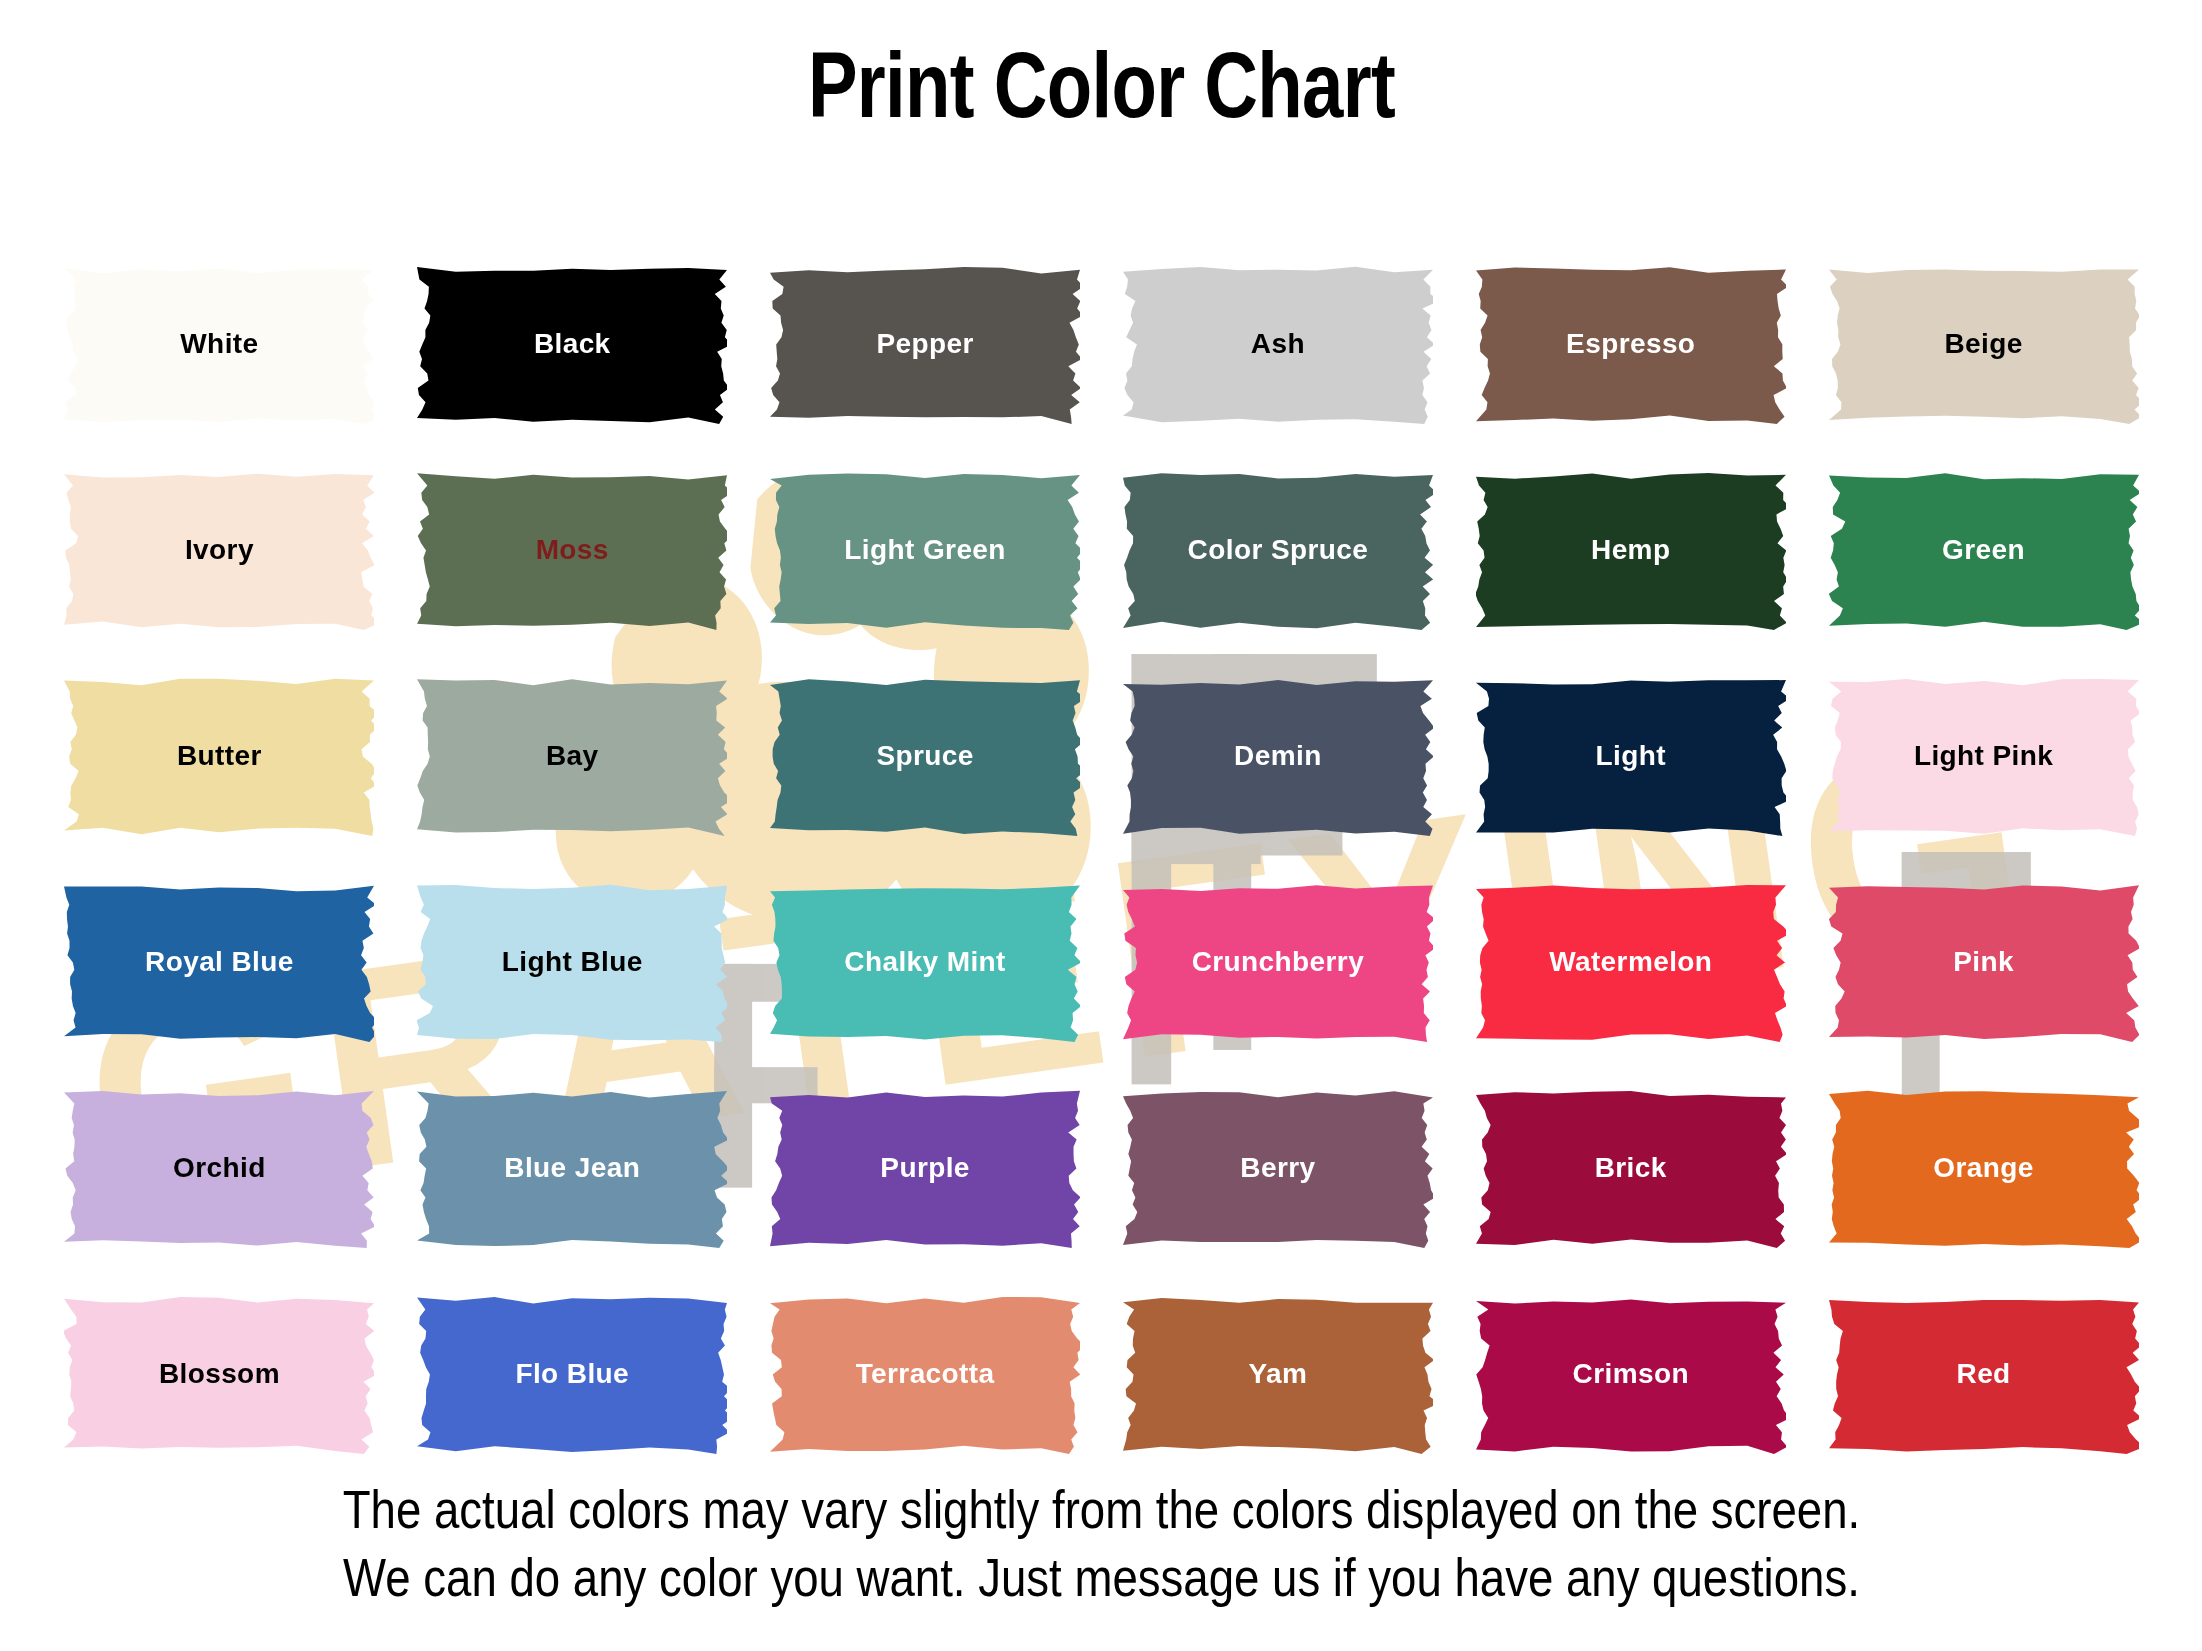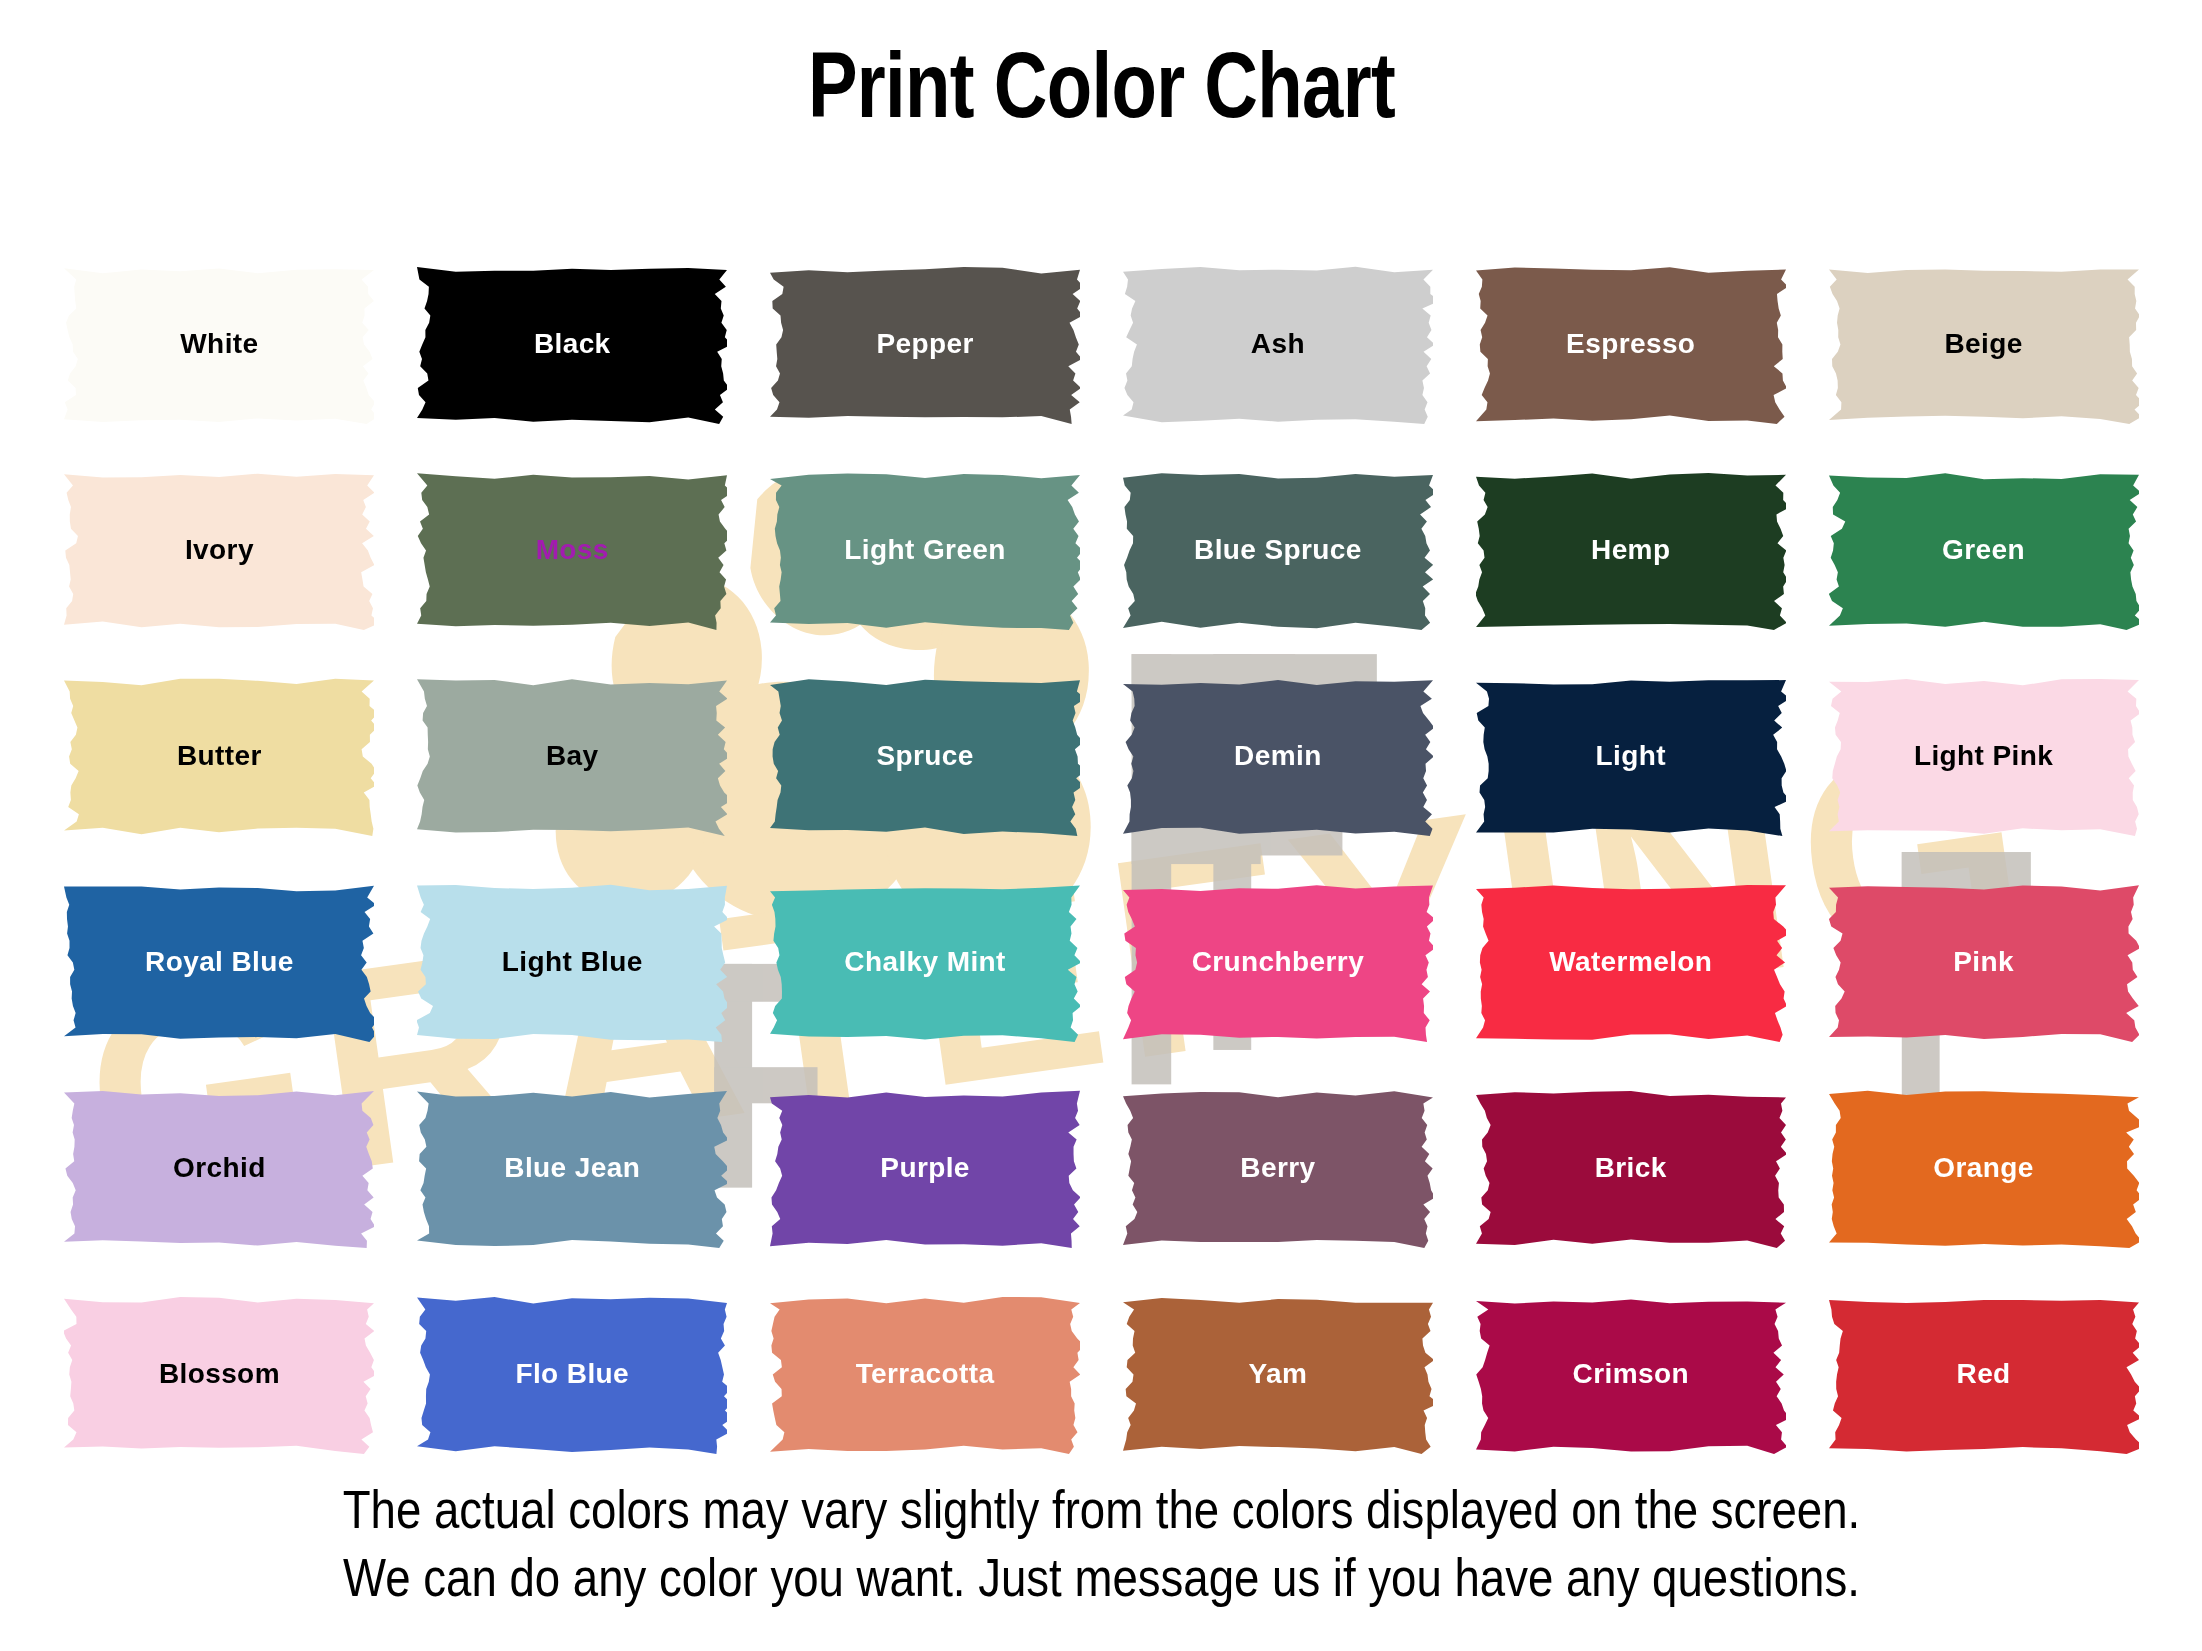--- a/index.html
+++ b/index.html
@@ -220,41 +220,41 @@
           <span class="label" style="color: rgb(0, 0, 0);">Ivory</span>
         </div>
       </div>
       <div class="cell">
         <div class="swatch">
           <div class="paint">
             <svg viewBox="0 0 360 185" preserveAspectRatio="none">
               <path d="M0.0,2.5 L45.0,6.0 L90.0,9.1 L135.0,4.3 L180.0,7.6 L225.0,7.3 L270.0,5.7 L315.0,10.0 L360.0,4.9 L357.5,16.8 L366.1,25.2 L353.1,33.6 L357.3,42.0 L350.2,50.5 L351.8,58.9 L358.0,67.3 L365.5,75.7 L356.9,84.1 L359.3,92.5 L349.8,100.9 L356.0,109.3 L351.3,117.7 L358.9,126.1 L356.6,134.5 L359.3,143.0 L352.3,151.4 L352.7,159.8 L346.2,168.2 L347.9,176.6 L347.7,185.0 L315.0,176.2 L270.0,180.3 L225.0,176.6 L180.0,178.9 L135.0,180.0 L90.0,179.2 L45.0,180.5 L0.0,177.6 L4.9,168.2 L3.7,159.8 L10.8,151.4 L11.1,143.0 L14.8,134.5 L12.7,126.1 L10.3,117.7 L8.9,109.3 L7.5,100.9 L10.5,92.5 L4.7,84.1 L0.9,75.7 L6.8,67.3 L3.5,58.9 L14.1,50.5 L12.0,42.0 L6.0,33.6 L5.0,25.2 L12.0,16.8 Z" fill="#5D6F53"></path>
             </svg>
           </div>
-          <span class="label" style="color: #a21caf; text-align: right;">Moss</span>
+          <span class="label" style="color: #7f1d1d; text-align: right;">Moss</span>
         </div>
       </div>
       <div class="cell">
         <div class="swatch">
           <div class="paint">
             <svg viewBox="0 0 360 185" preserveAspectRatio="none">
               <path d="M0.0,9.2 L45.0,4.4 L90.0,2.8 L135.0,3.8 L180.0,8.1 L225.0,3.6 L270.0,4.6 L315.0,8.4 L360.0,4.7 L350.0,16.8 L358.7,25.2 L345.6,33.6 L351.0,42.0 L354.1,50.5 L358.8,58.9 L352.2,67.3 L358.3,75.7 L354.7,84.1 L363.1,92.5 L356.5,100.9 L364.6,109.3 L357.5,117.7 L360.8,126.1 L352.3,134.5 L357.9,143.0 L350.3,151.4 L357.1,159.8 L348.4,168.2 L352.3,176.6 L347.1,185.0 L315.0,182.7 L270.0,182.5 L225.0,179.7 L180.0,176.1 L135.0,182.3 L90.0,176.8 L45.0,177.9 L0.0,176.2 L6.9,168.2 L4.9,159.8 L12.2,151.4 L11.5,143.0 L10.7,134.5 L12.4,126.1 L13.5,117.7 L11.5,109.3 L12.6,100.9 L11.6,92.5 L8.2,84.1 L6.4,75.7 L5.6,67.3 L8.0,58.9 L8.5,50.5 L10.8,42.0 L6.9,33.6 L7.0,25.2 L13.5,16.8 Z" fill="#679384"></path>
             </svg>
           </div>
           <span class="label" style="color: rgb(255, 255, 255); text-align: center;">Light Green</span>
         </div>
       </div>
       <div class="cell">
         <div class="swatch">
           <div class="paint">
             <svg viewBox="0 0 360 185" preserveAspectRatio="none">
               <path d="M0.0,7.9 L45.0,2.7 L90.0,4.6 L135.0,3.4 L180.0,8.6 L225.0,7.8 L270.0,3.5 L315.0,6.8 L360.0,4.6 L355.4,16.8 L364.3,25.2 L351.2,33.6 L357.7,42.0 L345.0,50.5 L352.9,58.9 L346.5,67.3 L351.0,75.7 L352.4,84.1 L356.5,92.5 L350.2,100.9 L360.2,109.3 L350.7,117.7 L360.1,126.1 L348.0,134.5 L356.5,143.0 L348.2,151.4 L351.0,159.8 L350.7,168.2 L356.7,176.6 L346.6,185.0 L315.0,181.2 L270.0,176.7 L225.0,182.9 L180.0,181.2 L135.0,176.6 L90.0,182.3 L45.0,175.3 L0.0,182.8 L8.8,168.2 L6.0,159.8 L13.7,151.4 L11.9,143.0 L6.6,134.5 L4.3,126.1 L3.8,117.7 L1.2,109.3 L4.7,100.9 L7.6,92.5 L11.6,84.1 L11.8,75.7 L4.4,67.3 L4.7,58.9 L2.9,50.5 L1.7,42.0 L7.9,33.6 L8.9,25.2 L2.0,16.8 Z" fill="#4A6460"></path>
             </svg>
           </div>
-          <span class="label" style="color: rgb(255, 255, 255);">Blue Spruce</span>
+          <span class="label" style="color: rgb(255, 255, 255);">Color Spruce</span>
         </div>
       </div>
       <div class="cell">
         <div class="swatch">
           <div class="paint">
             <svg viewBox="0 0 360 185" preserveAspectRatio="none">
               <path d="M0.0,6.6 L45.0,9.1 L90.0,6.3 L135.0,3.0 L180.0,9.1 L225.0,4.0 L270.0,2.4 L315.0,5.3 L360.0,4.4 L347.8,16.8 L356.9,25.2 L356.7,33.6 L364.4,42.0 L348.9,50.5 L349.6,58.9 L353.7,67.3 L356.8,75.7 L350.1,84.1 L360.3,92.5 L356.9,100.9 L358.4,109.3 L356.8,117.7 L361.9,126.1 L356.7,134.5 L357.6,143.0 L346.1,151.4 L355.3,159.8 L352.9,168.2 L361.0,176.6 L346.0,185.0 L315.0,179.7 L270.0,178.9 L225.0,178.1 L180.0,178.4 L135.0,178.9 L90.0,179.8 L45.0,180.7 L0.0,181.4 L10.8,168.2 L7.2,159.8 L2.1,151.4 L-0.7,143.0 L2.6,134.5 L3.9,126.1 L7.0,117.7 L3.9,109.3 L9.9,100.9 L8.8,92.5 L2.1,84.1 L4.3,75.7 L3.2,67.3 L1.4,58.9 L10.3,50.5 L13.5,42.0 L8.8,33.6 L10.9,25.2 L3.5,16.8 Z" fill="#1D3D22"></path>
             </svg>
           </div>
           <span class="label" style="color: rgb(255, 255, 255);">Hemp</span>

